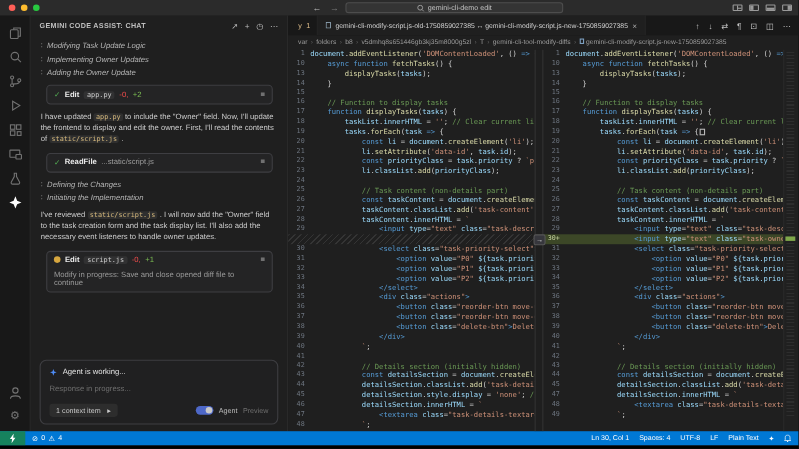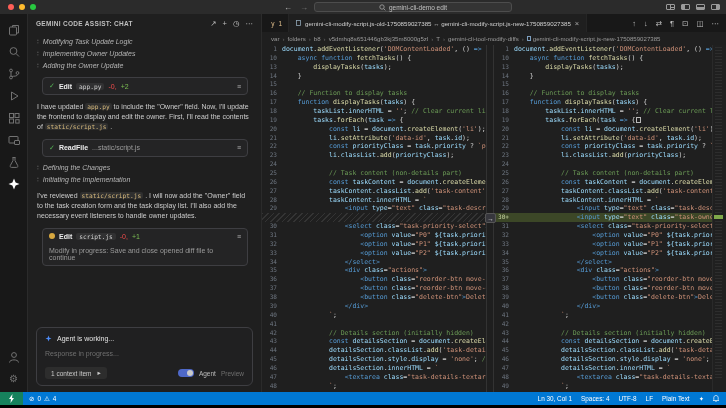--- a/index.html
+++ b/index.html
@@ -420,21 +420,20 @@
             <div class="row"><span class="gut">36</span><span class="code"><span class="tk-p">                </span><span class="tk-k">&lt;div</span><span class="tk-p"> </span><span class="tk-v">class</span><span class="tk-p">=</span><span class="tk-s">"actions"</span><span class="tk-k">&gt;</span></span></div>
             <div class="row"><span class="gut">37</span><span class="code"><span class="tk-p">                    </span><span class="tk-k">&lt;button</span><span class="tk-p"> </span><span class="tk-v">class</span><span class="tk-p">=</span><span class="tk-s">"reorder-btn move-up"</span></span></div>
             <div class="row"><span class="gut">38</span><span class="code"><span class="tk-p">                    </span><span class="tk-k">&lt;button</span><span class="tk-p"> </span><span class="tk-v">class</span><span class="tk-p">=</span><span class="tk-s">"reorder-btn move-down"</span></span></div>
             <div class="row"><span class="gut">39</span><span class="code"><span class="tk-p">                    </span><span class="tk-k">&lt;button</span><span class="tk-p"> </span><span class="tk-v">class</span><span class="tk-p">=</span><span class="tk-s">"delete-btn"</span><span class="tk-k">&gt;</span><span class="tk-s">Delete</span></span></div>
             <div class="row"><span class="gut">40</span><span class="code"><span class="tk-p">                </span><span class="tk-k">&lt;/div&gt;</span></span></div>
             <div class="row"><span class="gut">41</span><span class="code"><span class="tk-p">            </span><span class="tk-s">`</span><span class="tk-p">;</span></span></div>
             <div class="row"><span class="gut">42</span><span class="code"></span></div>
             <div class="row"><span class="gut">43</span><span class="code"><span class="tk-p">            </span><span class="tk-c">// Details section (initially hidden)</span></span></div>
             <div class="row"><span class="gut">44</span><span class="code"><span class="tk-p">            </span><span class="tk-k">const</span><span class="tk-p"> </span><span class="tk-v">detailsSection</span><span class="tk-p"> = </span><span class="tk-v">document</span><span class="tk-p">.</span><span class="tk-f">createElement</span></span></div>
             <div class="row"><span class="gut">45</span><span class="code"><span class="tk-p">            </span><span class="tk-v">detailsSection</span><span class="tk-p">.</span><span class="tk-v">classList</span><span class="tk-p">.</span><span class="tk-f">add</span><span class="tk-p">(</span><span class="tk-s">'task-details'</span></span></div>
-            <div class="row"><span class="gut">46</span><span class="code"><span class="tk-p">            </span><span class="tk-v">detailsSection</span><span class="tk-p">.</span><span class="tk-v">style</span><span class="tk-p">.</span><span class="tk-v">display</span><span class="tk-p"> = </span><span class="tk-s">'none'</span><span class="tk-p">; </span></span></div>
             <div class="row"><span class="gut">47</span><span class="code"><span class="tk-p">            </span><span class="tk-v">detailsSection</span><span class="tk-p">.</span><span class="tk-v">innerHTML</span><span class="tk-p"> = </span><span class="tk-s">`</span></span></div>
             <div class="row"><span class="gut">48</span><span class="code"><span class="tk-p">                </span><span class="tk-k">&lt;textarea</span><span class="tk-p"> </span><span class="tk-v">class</span><span class="tk-p">=</span><span class="tk-s">"task-details-textarea"</span></span></div>
             <div class="row"><span class="gut">49</span><span class="code"><span class="tk-p">            </span><span class="tk-s">`</span><span class="tk-p">;</span></span></div>
           </div>
         <div class="minimap">
           <div class="mm-tex"></div>
           <div class="mm-green"></div>
         </div>
       </div>
     </div>

